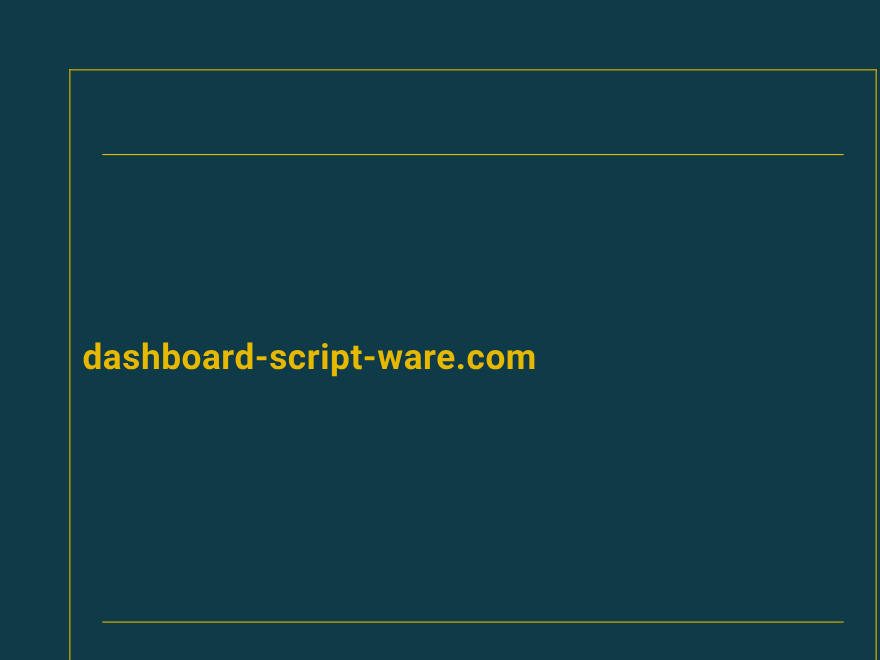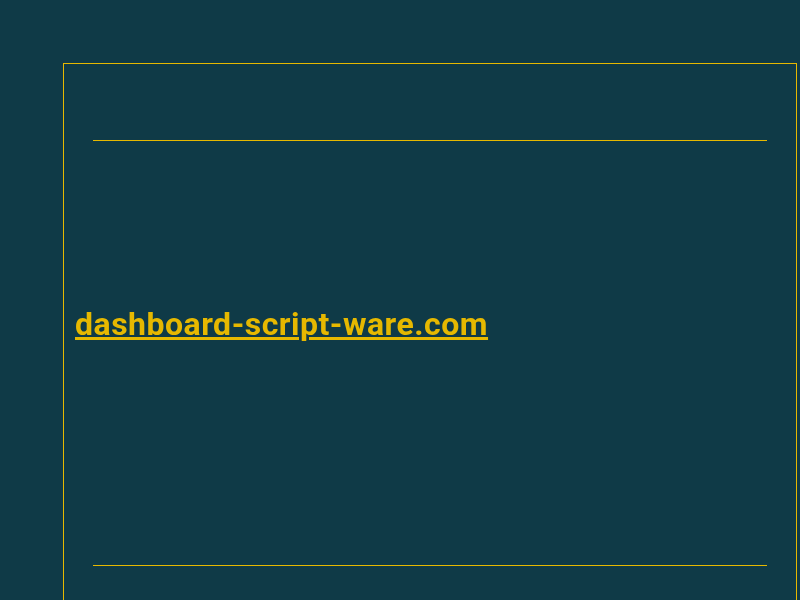--- a/index.html
+++ b/index.html
@@ -1,19 +1,18 @@
 <!DOCTYPE html>
 <html><head>
   <meta charset="utf-8">
   <style>
     * {
       margin: 15px;
       padding: 0;
       box-sizing: border-box;
-      text-decoration: underline;
     }
     body {
       width: 800px;
       height: 600px;
       background-color: #0f3a47;
       font-family: -apple-system, BlinkMacSystemFont, "Segoe UI", Roboto, "Helvetica Neue", Arial, sans-serif;
       overflow: hidden;
       position: relative;
     }
     .outer-border {

